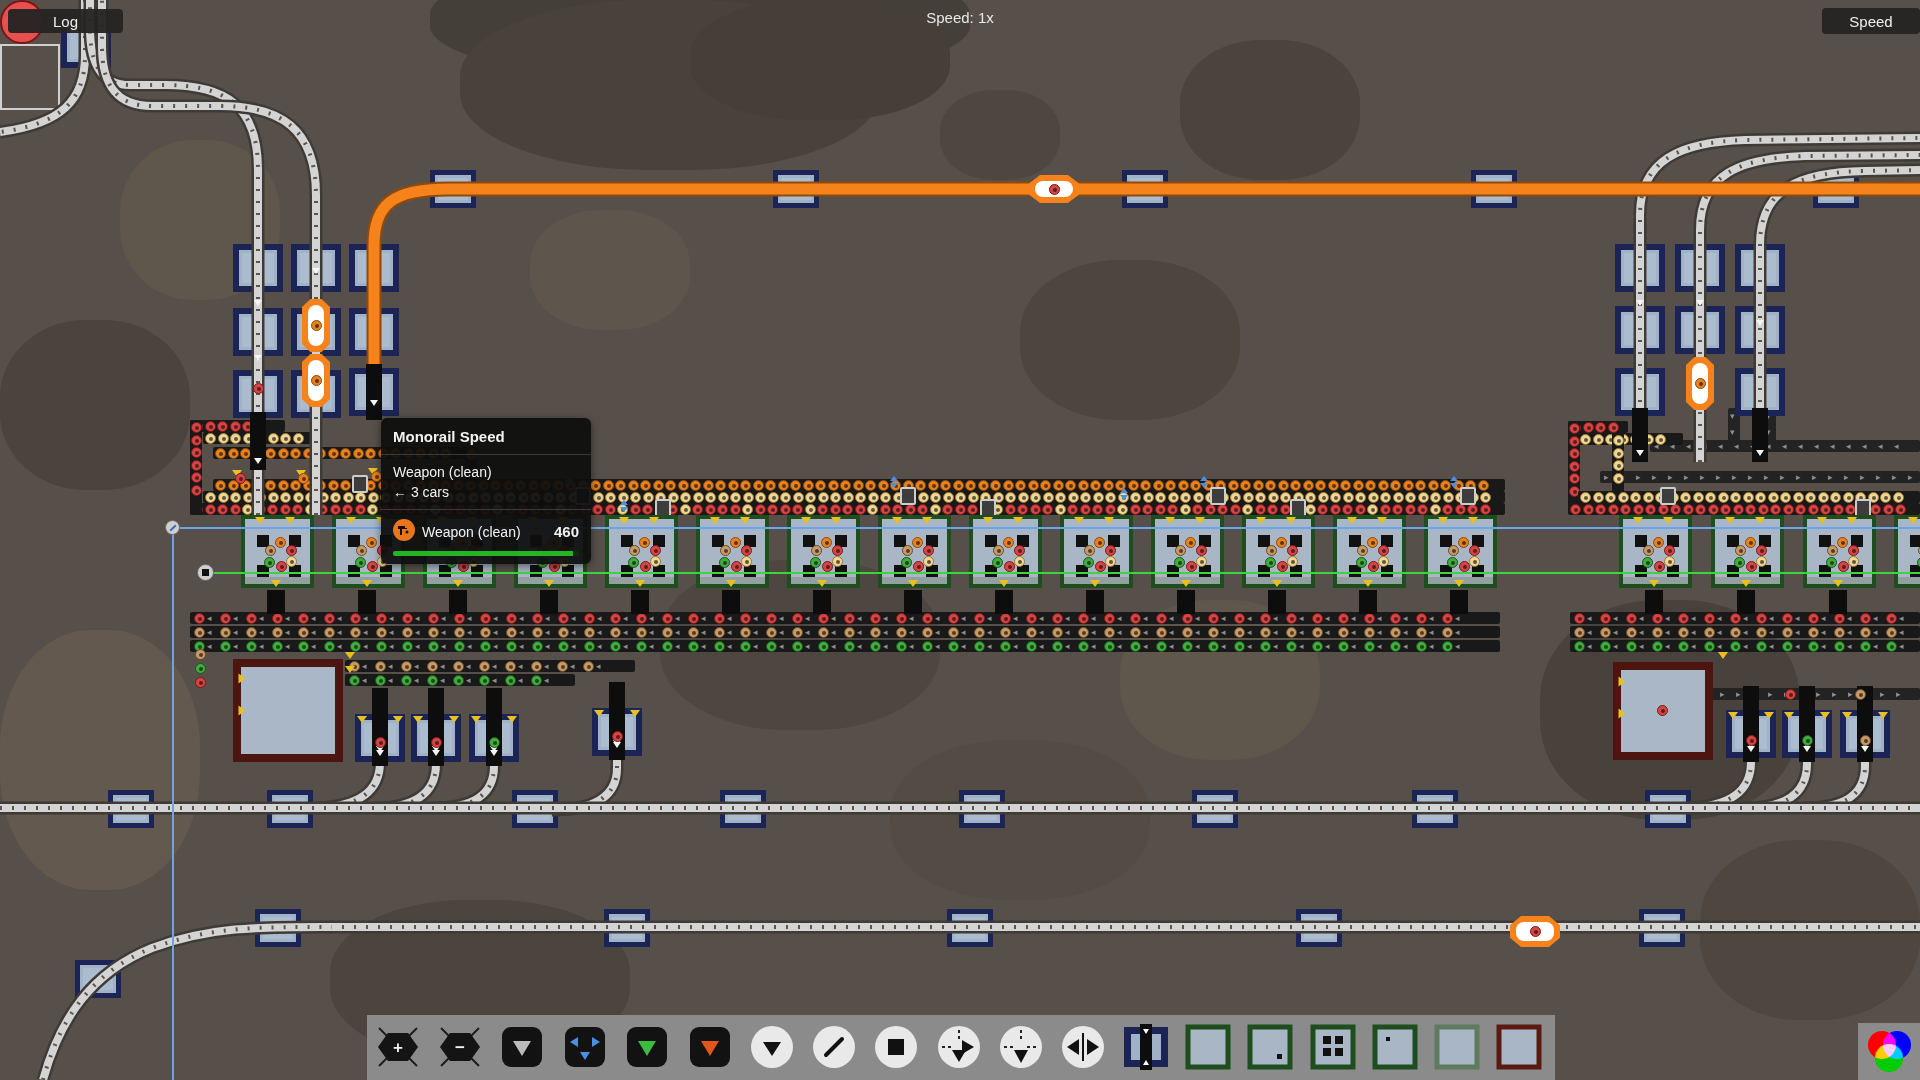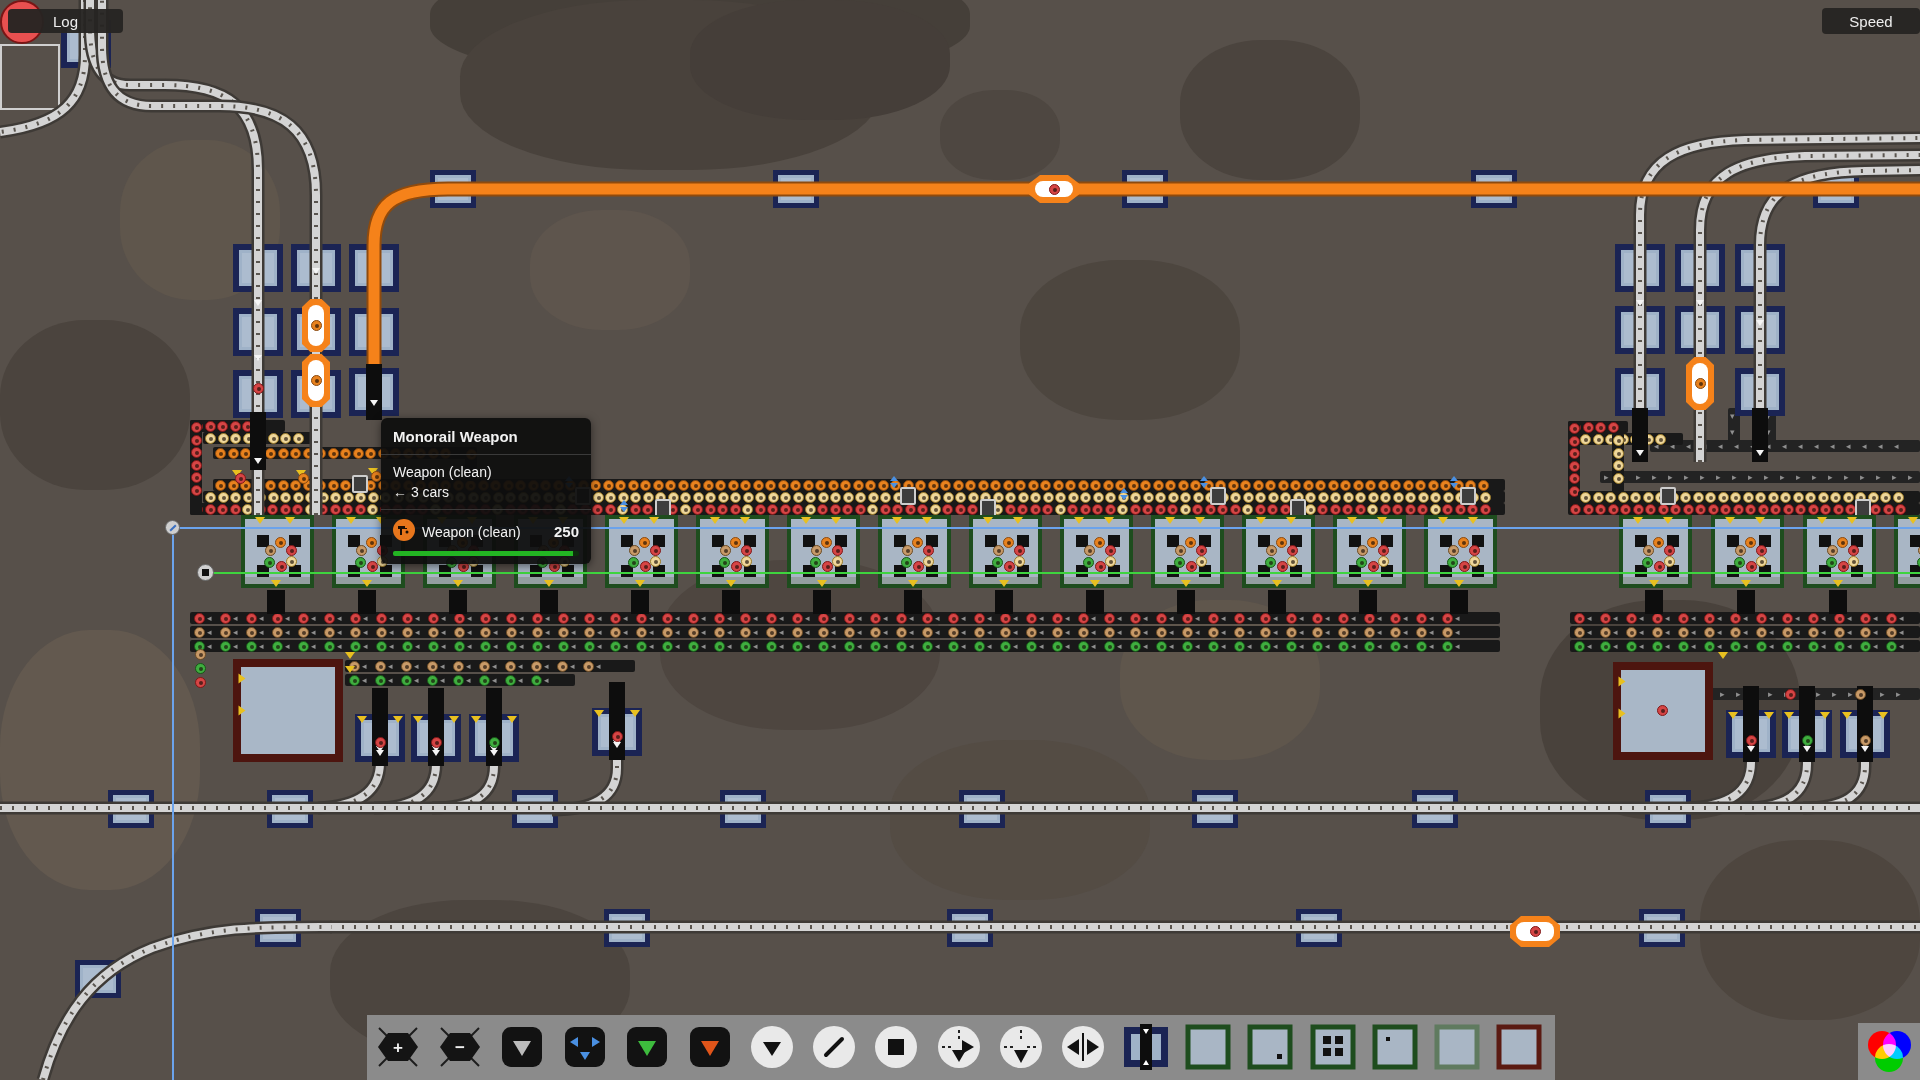--- a/index.html
+++ b/index.html
@@ -1621,46 +1621,47 @@
       <div class="handle" style="left:165px;top:520px;width:15px;height:15px;">
         <div style="position:absolute;left:3px;top:6px;width:8px;height:2px;background:#3a6fc0;transform:rotate(-45deg);"></div>
       </div>
       <div class="hline" style="left:205px;top:572px;width:1715px;height:2px;background:#3ed43e;"></div>
       <div class="handle" style="left:197px;top:564px;width:17px;height:17px;">
         <div style="position:absolute;left:4px;top:4px;width:7px;height:7px;background:#111;"></div>
       </div>
     </div>
 
   <div id="tooltip">
-    <div class="tt-title">Monorail Weapon</div>
+    <div class="tt-title">Monorail Speed</div>
     <hr>
     <div class="tt-line">Weapon (clean)</div>
     <div class="tt-line">← 3 cars</div>
     <hr>
     <div class="tt-row">
       <span>
         <svg width="22" height="22" viewBox="0 0 22 22">
             <circle cx="11" cy="11" r="11" fill="#e8761c"></circle>
         <rect x="5" y="7" width="9" height="3" fill="#1a0d05"></rect>
             <rect x="12" y="7" width="2" height="2" fill="#e8761c"></rect>
         <rect x="7" y="10" width="2" height="6" fill="#1a0d05"></rect>
             <circle cx="14" cy="13" r="1.5" fill="#1a0d05"></circle>
           </svg>
       </span>
       <span>Weapon (clean)</span>
-      <span class="tt-amt">250</span>
+      <span class="tt-amt">460</span>
     </div>
     <div class="tt-bar">
         <div id="ttbar" style="width: 97%;"></div>
       </div>
   </div>
 
   <div class="topbtn" style="left:8px;top:9px;width:115px;height:24px;">
     <span>Log</span>
   </div>
+  <div id="speed">Speed: 1x</div>
   <div class="topbtn" style="left:1822px;top:8px;width:98px;height:26px;">
     <span>Speed</span>
   </div>
 
   <div id="toolbar" style="left: 367px; top: 1015px; width: 1188px; height: 65px;">
       <div class="tbico" style="left:7px;top:8px;">
         <svg width="44" height="44" viewBox="0 0 44 44">
     <line x1="3" y1="3" x2="41" y2="41" stroke="#1c1c1c" stroke-width="2"></line>
     <line x1="41" y1="3" x2="3" y2="41" stroke="#1c1c1c" stroke-width="2"></line>
     <polygon points="12,8 32,8 42,22 32,36 12,36 2,22" fill="#141414"></polygon>

